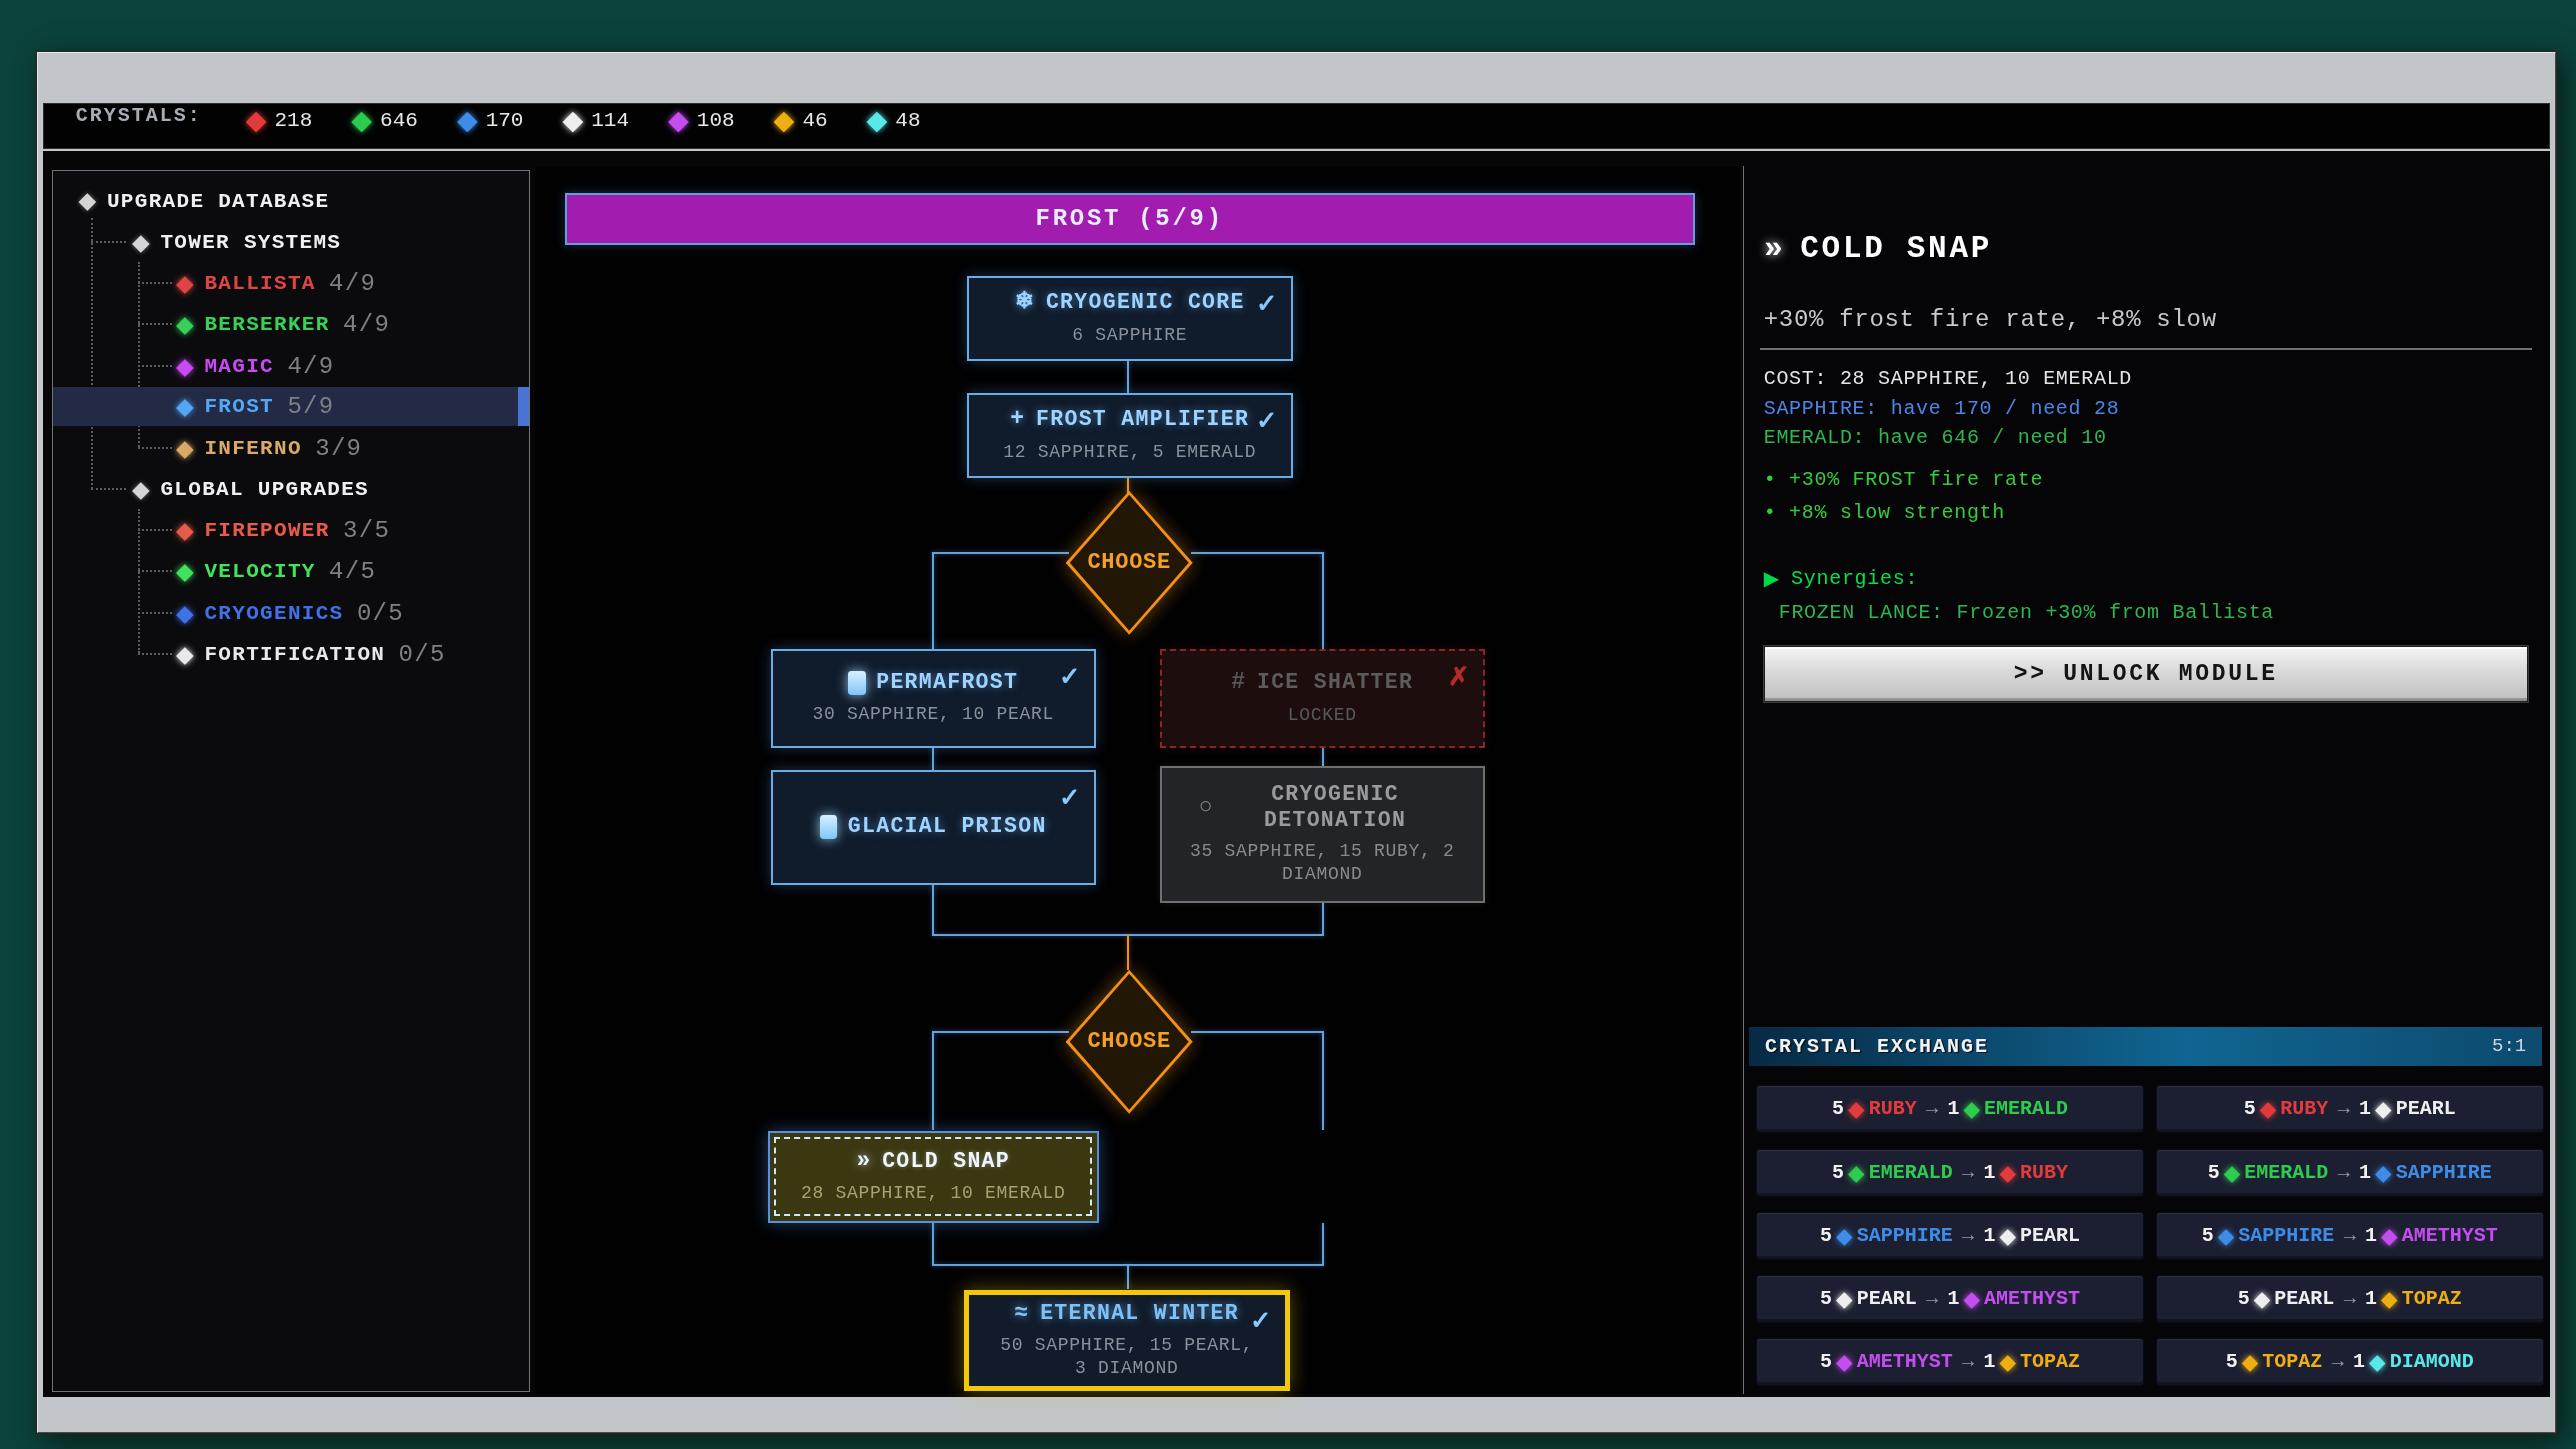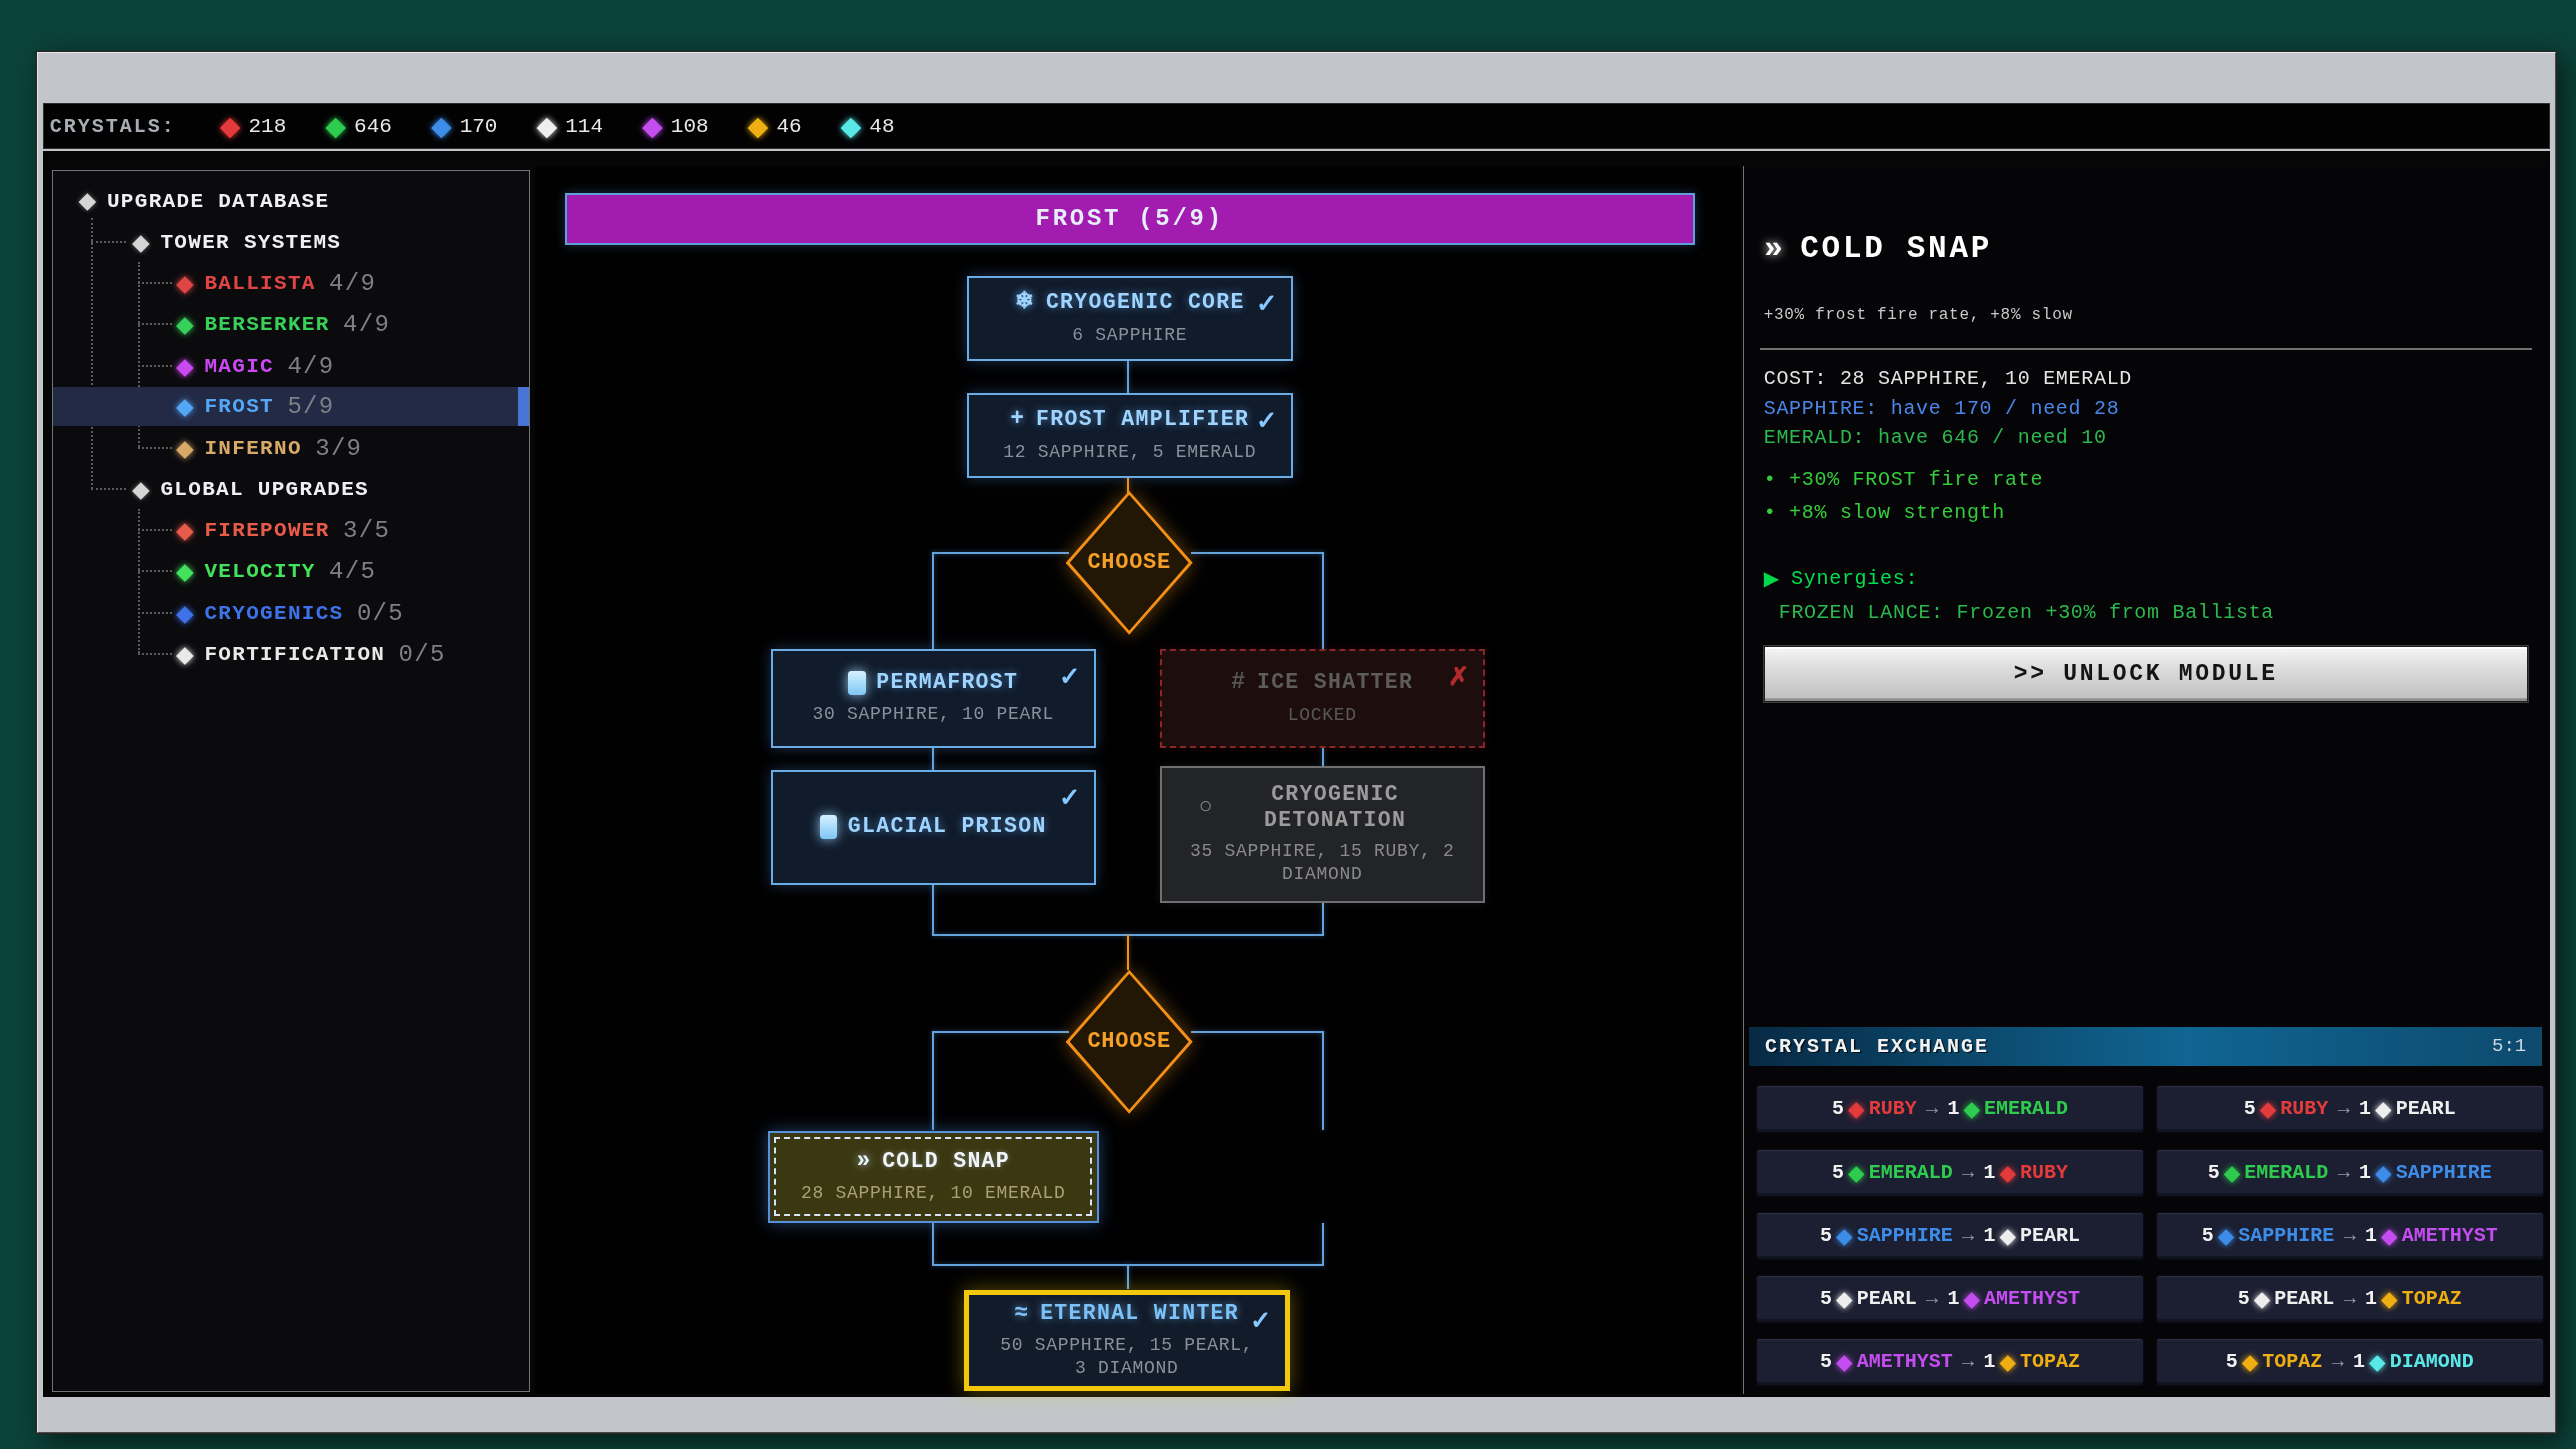--- a/index.html
+++ b/index.html
@@ -2,21 +2,21 @@
 <html style="font-size:10.7px"><head>
 <meta charset="utf-8">
 <style>
   *{box-sizing:border-box;margin:0;padding:0}
   html,body{width:2576px;height:1449px;background:#0b4239;font-family:"Liberation Mono",serif}
   #page{position:relative;width:2576px;height:1449px;overflow:hidden}
   .window{position:absolute;left:37px;top:52px;width:2519px;height:1381px;background:#c2c6ca;border:1.3px solid #e8e8e8;border-right-color:#4a4a4a;border-bottom-color:#4a4a4a;box-shadow:0 0 0 1.3px #262626,6.7px 8px 27px rgba(0,0,0,.6)}
   .titlebar{position:absolute;left:4.7px;top:4px;right:4.7px;height:44px;background:linear-gradient(90deg,#0e3a59 0%,#156084 45%,#19719b 72%,#114a70 100%);display:flex;align-items:center;padding-left:19px;box-shadow:inset 0 -2px 0 rgba(0,0,0,.35)}
   .title-text{font-size:23px;font-weight:bold;color:#f4f4f4;letter-spacing:2px;text-shadow:2px 2px 0 rgba(0,0,0,.8)}
   .close-btn{position:absolute;right:6.7px;top:3.4px;width:38px;height:38px;background:linear-gradient(180deg,#ececec,#c2c2c2);border:0.7px solid #000;box-shadow:inset 1.3px 1.3px 0 #fff,inset -1.3px -1.3px 0 #7a7a7a;display:flex;align-items:center;justify-content:center;font-size:20px;font-weight:bold;color:#1a1a1a}
-  .crystalbar{position:absolute;left:4.7px;top:50px;right:4.7px;height:46px;background:#020203;border:1.3px solid #2e2e2e;display:flex;align-items:center;padding-left:6px}
+  .crystalbar{position:absolute;left:4.7px;top:50px;right:4.7px;height:46px;background:#020203;border:1.3px solid #2e2e2e;display:flex;align-items:flex-start;padding-left:32px}
   .crystalbar .label{font-size:20px;font-weight:bold;color:#a8adb4;letter-spacing:2px;margin-right:44px}
   .res{display:flex;align-items:center;margin-right:39px}
   .res .gem{font-size:27px;margin-right:8px}
   .res .cnt{font-size:21px;color:#e8e8e8}
   .gem{text-shadow:0 0 6.7px currentColor;font-weight:normal}
   .c-ruby{color:#e33b3b}.c-emerald{color:#2ecc4e}.c-sapphire{color:#3d8ce8}.c-pearl{color:#eeeeee}.c-amethyst{color:#c44df0}.c-topaz{color:#efae12}.c-diamond{color:#59e8e8}
   .content{position:absolute;left:4.7px;top:98px;right:4.7px;bottom:35px;background:#060607}
   
   .panel-left{position:absolute;left:9.4px;top:19px;width:478px;bottom:5.4px;background:#0b0b0e;border:1.3px solid #6f747b}
   .srow{position:absolute;left:0;right:0;height:39px;display:flex;align-items:center}
@@ -71,21 +71,21 @@
   .d-in{position:absolute;inset:4px;background:#221604;clip-path:polygon(50% 0,100% 50%,50% 100%,0 50%)}
   .d-label{position:absolute;inset:0;display:flex;align-items:center;justify-content:center;color:#f5a028;font-size:22px;font-weight:bold;letter-spacing:0.7px}
   
   .panel-right{position:absolute;left:1700px;top:14.8px;right:2.7px;bottom:2.7px;background:#050508;border-left:1.3px solid #6f747b}
   .subhdr{position:absolute;left:5.4px;right:5.4px;height:39px;background:linear-gradient(90deg,#072a44,#106592 55%,#0d4a6e);display:flex;align-items:center;padding:0 16px}
   .subhdr .h-text{font-size:20px;font-weight:bold;color:#f2f2f2;letter-spacing:2px;text-shadow:1.3px 1.3px 0 rgba(0,0,0,.7)}
   .subhdr .h-right{margin-left:auto;font-size:19px;color:#cfd8e0}
   .mod-title{position:absolute;left:20px;top:64px;display:flex;align-items:center;gap:17.4px}
   .mod-title .chev{font-size:32px;font-weight:bold;color:#fff;text-shadow:0 0 9.4px rgba(255,255,255,.9)}
   .mod-title .name{font-size:31px;font-weight:bold;color:#fff;letter-spacing:2.7px}
-  .mod-desc{position:absolute;left:20px;top:140px;font-size:16px;color:#c9c9c9;letter-spacing:0.7px}
+  .mod-desc{position:absolute;left:20px;top:140px;font-size:24px;color:#c9c9c9;letter-spacing:0.7px}
   .mod-sep{position:absolute;left:16px;right:16px;top:182px;border-top:2px solid #6f6f6f}
   .mod-line{position:absolute;left:20px;font-size:20px;letter-spacing:0.7px}
   .t-white{color:#e4e4e4}.t-blue{color:#4a86e8}.t-green{color:#2db84e}.t-green2{color:#35cc3c}.t-bgreen{color:#00e050}
   .syn-row{position:absolute;left:20px;display:flex;align-items:center;gap:12px}
   .syn-row .play{color:#00d84c;font-size:20px}
   .unlock-btn{position:absolute;left:20px;right:20px;top:480px;height:56px;background:linear-gradient(180deg,#f6f6f6 0%,#d9d9d9 45%,#bfbfbf 100%);border:1.3px solid #1f1f1f;box-shadow:inset 0 2px 0 #fff,inset 0 -2.7px 0 #8f8f8f,0 0 0 0.7px #555;display:flex;align-items:center;justify-content:center;font-size:23px;font-weight:bold;color:#141414;letter-spacing:2.7px}
   .xgrid{position:absolute;left:0;right:0;top:900px;bottom:0}
   .xcell{position:absolute;height:46px;background:#1c1f31;border-radius:2.7px;box-shadow:0 0 0 1.3px #090a12,inset 0 1.3px 0 rgba(255,255,255,.07),inset 0 -2.7px 0 rgba(0,0,0,.4);display:flex;align-items:center;justify-content:center;font-size:20px;font-weight:bold}
   .xcell .gem{font-size:21.5px;margin:0 4px}
   .xq{color:#f0f0f0}

